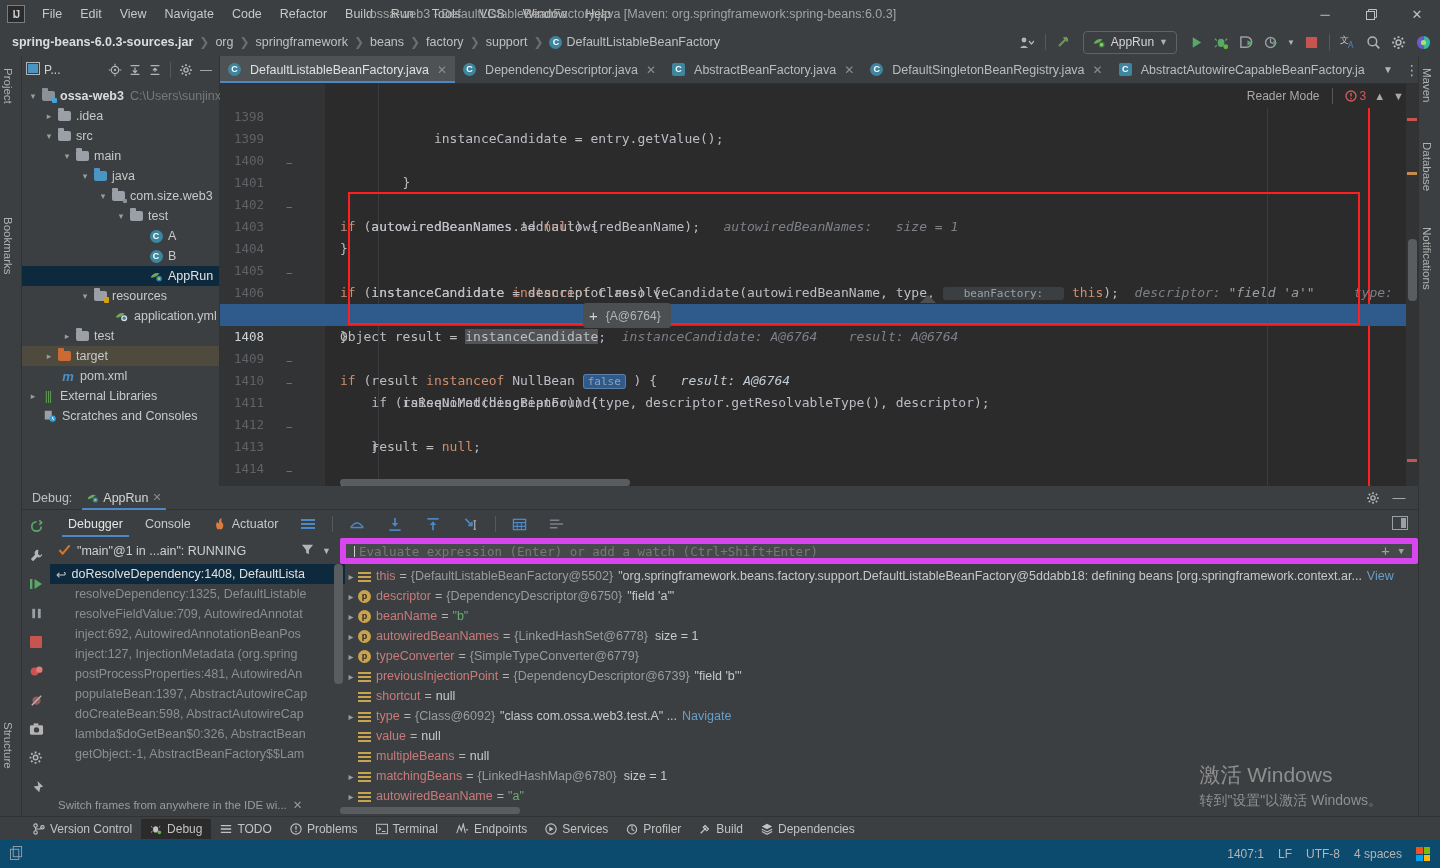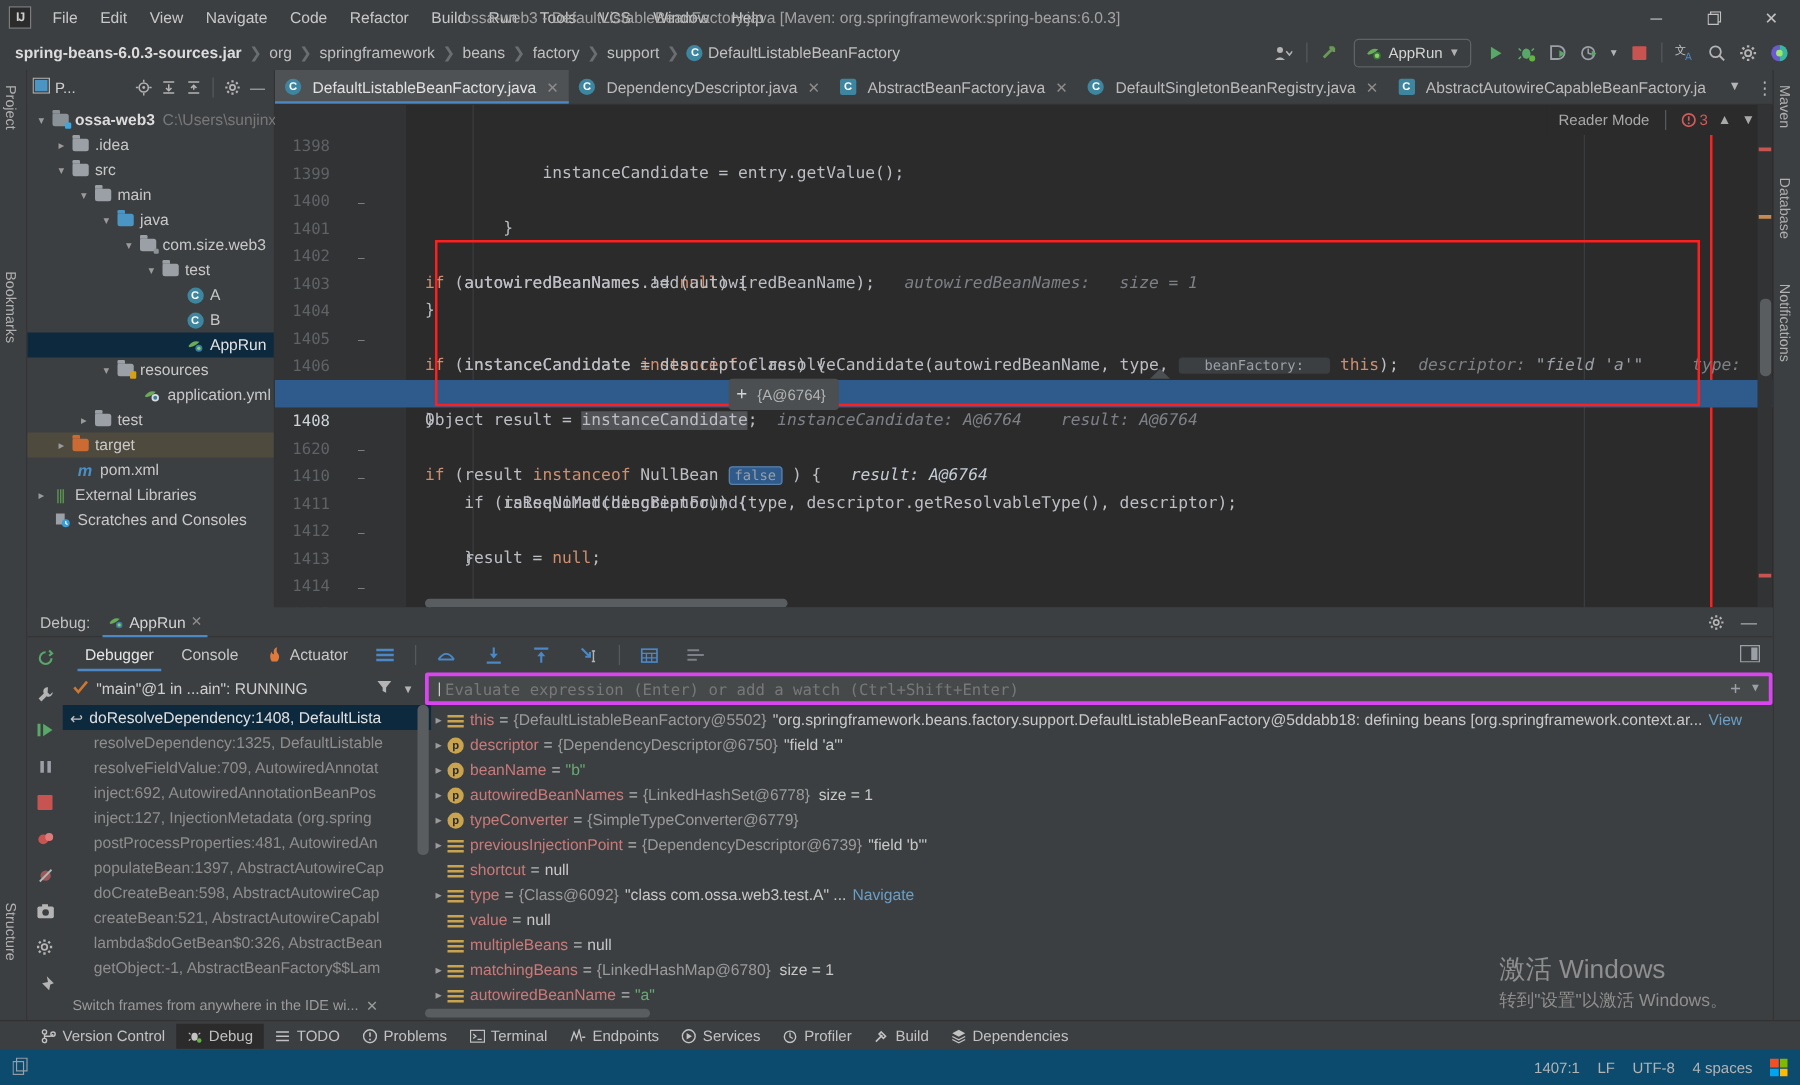--- a/index.html
+++ b/index.html
@@ -236,21 +236,21 @@
   .frame-row { height: 20px; display: flex; align-items: center; padding-left: 6px; font-size: 12.5px; color: #8e8e8e; white-space: nowrap;}
   .frame-row.sel { background: #0d293e; color: #e0e0e0; }
   .frames-note {
     position: absolute; left: 28px; bottom: 4px; width: 295px; font-size: 11.5px;
     color: #9b9b9b; display: flex; align-items: center; gap: 6px; padding-left: 8px;
   }
 
   .eval-bar {
     position: absolute; top: 52px; left: 318px; right: 0; height: 26px;
     display: flex; align-items: center; background: #45494a;
-    border: 3px solid #d946ef; border-radius: 2px; padding: 0 8px;
+    border: 6px solid #d946ef; border-radius: 2px; padding: 0 8px;
     font-family: "DejaVu Sans Mono", monospace; font-size: 12.5px; color: #787878;
   }
   .vars-list {
     position: absolute; top: 80px; left: 318px; right: 0; bottom: 0; overflow: hidden;
   }
   .var-row {
     height: 20px; display: flex; align-items: center; font-size: 12.5px;
     white-space: nowrap; padding-left: 4px;
   }
   .var-arrow { width: 14px; text-align:center; color:#9b9b9b; font-size:10px; flex:0 0 14px;}
@@ -743,21 +743,21 @@
         <div class="cl">
           <span class="ln">1407</span>
           <span class="txt"><span class="ident">Object result = </span><span class="sel-token ident">instanceCandidate</span><span class="ident">;</span><span class="hint">  instanceCandidate: A@6764    result: A@6764</span></span>
         </div>
         <div class="cl hl">
           <span class="ln">1408</span>
           <span class="fold-m">⚊</span>
           <span class="txt"><span class="kw">if</span><span class="ident"> (result </span><span class="kw">instanceof</span><span class="ident"> NullBean </span><span class="inline-false">false</span><span class="ident"> ) {</span><span class="hint" style="color:#c3cbd4">   result: A@6764</span></span>
         </div>
         <div class="cl">
-          <span class="ln">1620</span>
+          <span class="ln">1409</span>
           <span class="fold-m">⚊</span>
           <span class="txt"><span class="ident">    if (isRequired(descriptor)) {</span></span>
         </div>
         <div class="cl">
           <span class="ln">1410</span>
           <span class="txt"><span class="ident">        raiseNoMatchingBeanFound(type, descriptor.getResolvableType(), descriptor);</span></span>
         </div>
         <div class="cl">
           <span class="ln">1411</span>
           <span class="fold-m">⚊</span>
@@ -995,23 +995,20 @@
           <span>inject:127, InjectionMetadata (org.spring</span>
         </div>
       <div class="frame-row" style="padding-left:25px;">
           <span>postProcessProperties:481, AutowiredAn</span>
         </div>
       <div class="frame-row" style="padding-left:25px;">
           <span>populateBean:1397, AbstractAutowireCap</span>
         </div>
       <div class="frame-row" style="padding-left:25px;">
           <span>doCreateBean:598, AbstractAutowireCap</span>
-        </div>
-      <div class="frame-row" style="padding-left:25px;">
-          <span>createBean:521, AbstractAutowireCapabl</span>
         </div>
       <div class="frame-row" style="padding-left:25px;">
           <span>lambda$doGetBean$0:326, AbstractBean</span>
         </div>
       <div class="frame-row" style="padding-left:25px;">
           <span>getObject:-1, AbstractBeanFactory$$Lam</span>
         </div>
       <div style="position:absolute;right:2px;top:0;width:9px;height:120px;background:#5a5d5f;border-radius:4px;"></div>
     </div>
     <div class="frames-note">

